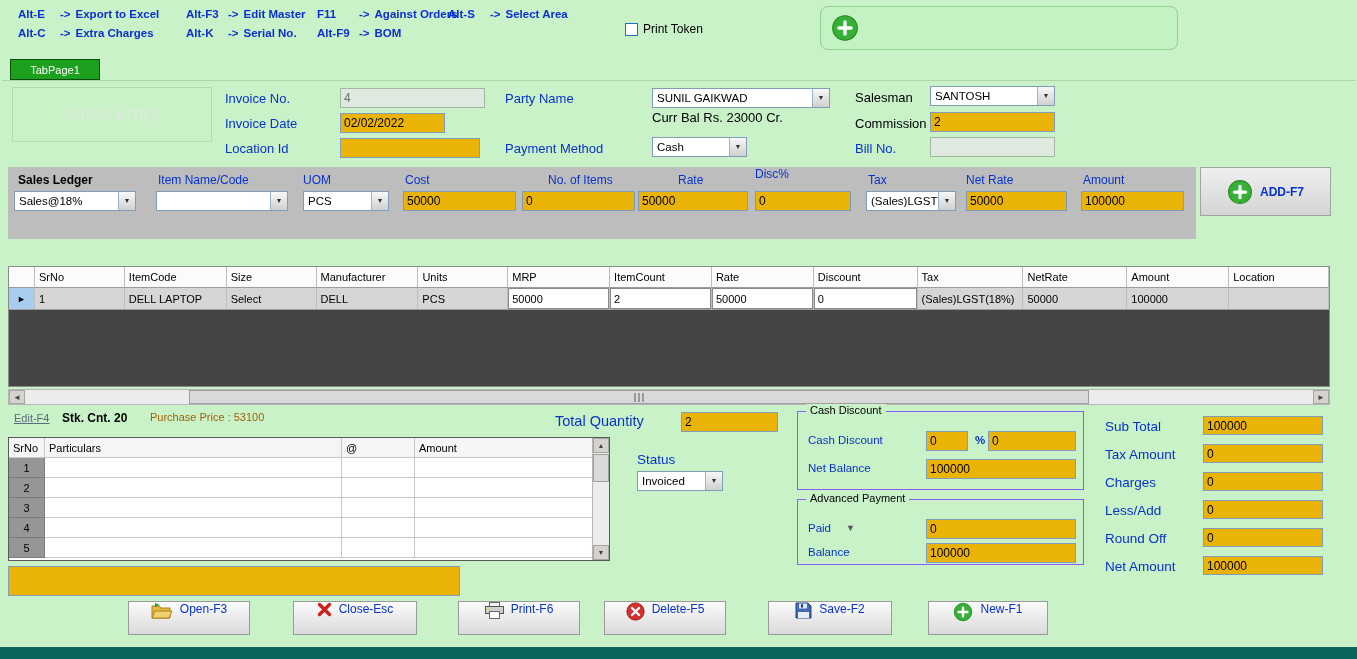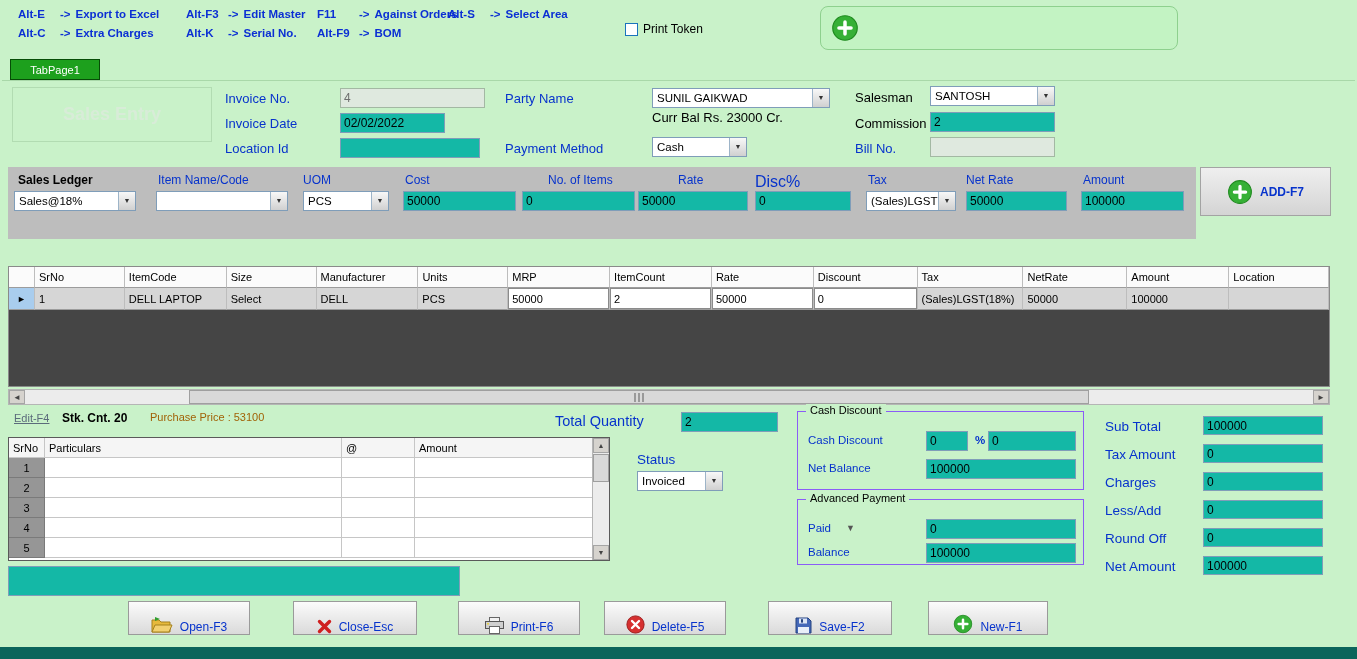--- a/index.html
+++ b/index.html
@@ -5,21 +5,21 @@
   *{margin:0;padding:0;box-sizing:border-box}
   body{font-family:"Liberation Sans",sans-serif;background:#fff}
   .app{position:relative;width:1357px;height:659px;background:#c9f2c9;overflow:hidden}
   .abs{position:absolute}
   .lbl{position:absolute;font-size:13px;color:#0733cc;white-space:nowrap}
   .lbl.black{color:#000}
   .lbl.sm{font-size:11.5px}
   .shortcut{position:absolute;display:flex;color:#0b2fd4;font-size:11.5px;font-weight:bold;white-space:nowrap}
   .shortcut .k{width:42px}
   .shortcut .a{margin-right:5px}
-  .tb{position:absolute;height:20px;border:1px solid #7f9db9;background:#14b8a6;font:12px "Liberation Sans",sans-serif;padding:0 3px;color:#000}
+  .tb{position:absolute;height:20px;border:1px solid #7f9db9;background:#eab308;font:12px "Liberation Sans",sans-serif;padding:0 3px;color:#000}
   .tb.dis{background:#dfe9df;color:#6e6e6e;border-color:#a3b8a3}
   .combo{position:absolute;height:20px;background:#fff;border:1px solid #7f9db9;font-size:11.5px;line-height:18px;padding:0 18px 0 4px;white-space:nowrap;overflow:hidden}
   .combo .arr{position:absolute;right:0;top:0;width:17px;height:18px;background:linear-gradient(#f8f8f8,#d0d0d0);border-left:1px solid #9db4c8;text-align:center;font-size:7px;line-height:18px;color:#333}
   .chk{width:13px;height:13px;background:#fff;border:1px solid #1a74bc;display:inline-block}
   .create-btn{display:flex;align-items:center;gap:9px;padding-left:10px;background:#c3f3c3;border:1px solid #8ed08e;border-radius:8px;color:#0733cc;font-size:13.5px;font-weight:bold;cursor:pointer}
   .tab{background:#1da01d;border:1px solid #064d06;color:#fff;font-size:11px;display:flex;align-items:center;justify-content:center;cursor:pointer}
   .graypanel{position:absolute;background:#bdbdbd}
   .addbtn{position:absolute;display:flex;align-items:center;justify-content:center;gap:7px;background:linear-gradient(#efefef,#d4d4d4);border:1px solid #a3a3a3;color:#0733cc;font-size:12px;font-weight:bold;cursor:pointer}
   .grid{position:absolute;background:#454545;border:1px solid #8a8a8a;overflow:hidden}
   .grow{display:flex}
@@ -35,21 +35,21 @@
   .gbox{position:absolute;border:1px solid #8b5cf6}
   .gbox .gtitle{position:absolute;top:-8px;left:8px;background:#c9f2c9;padding:0 4px;font-size:11px;color:#000}
   .ptable{position:absolute;background:#fff;border:1px solid #5a5a5a}
   .prow{display:flex}
   .pcell{border-right:1px solid #c6c6c6;border-bottom:1px solid #c6c6c6;font-size:11px;height:20px;display:flex;align-items:center;padding:0 4px;overflow:hidden}
   .phead .pcell{background:#f5f5f5;color:#000}
   .pnum{width:36px;background:#969696;border-right:1px solid #7a7a7a;border-bottom:1px solid #7a7a7a;font-size:11px;height:20px;display:flex;align-items:center;justify-content:center;color:#000}
   .vscroll{position:absolute;right:0;top:0;bottom:0;width:17px;background:#ececec;border-left:1px solid #b5b5b5}
   .vbtn{position:absolute;left:0;width:16px;height:15px;background:#d6d3ce;border:1px solid #a5a5a5;font-size:7px;color:#444;display:flex;align-items:center;justify-content:center}
   .vthumb{position:absolute;left:0;top:16px;width:16px;height:28px;background:#d9d9d9;border:1px solid #9f9f9f}
-  .fbtn{position:absolute;top:601px;height:34px;background:linear-gradient(#fbfbfb,#dadada);border:1px solid #9a9a9a;display:flex;align-items:flex-end;justify-content:center;gap:7px;color:#0733cc;font-size:12px;cursor:pointer}
+  .fbtn{position:absolute;top:601px;height:34px;background:linear-gradient(#fbfbfb,#dadada);border:1px solid #9a9a9a;display:flex;align-items:flex-start;justify-content:center;gap:7px;color:#0733cc;font-size:12px;cursor:pointer}
   .bottombar{position:absolute;left:0;top:647px;width:1357px;height:12px;background:#0b655b}
 </style>
 </head>
 <body>
 
 <div class="app">
 
   <div class="shortcut" style="left:18px;top:8px">
     <span class="k">Alt-E</span>
     <span class="a">-&gt;</span>
@@ -136,21 +136,21 @@
   <span class="lbl" style="left:855px;top:141px">Bill No.</span>
   <input class="tb dis" style="left: 930px; top: 137px; width: 125px;" value="">
 
   <div class="graypanel" style="left:8px;top:167px;width:1188px;height:72px">
     <span class="lbl black" style="left:10px;top:6px;font-size:12px;font-weight:bold">Sales Ledger</span>
     <span class="lbl" style="left:150px;top:6px;font-size:12px">Item Name/Code</span>
     <span class="lbl" style="left:295px;top:6px;font-size:12px">UOM</span>
     <span class="lbl" style="left:397px;top:6px;font-size:12px">Cost</span>
     <span class="lbl" style="left:540px;top:6px;font-size:12px">No. of Items</span>
     <span class="lbl" style="left:670px;top:6px;font-size:12px">Rate</span>
-    <span class="lbl" style="left:747px;top:6px;font-size:16px">Disc%</span>
+    <span class="lbl" style="left:747px;top:0;font-size:12px">Disc%</span>
     <span class="lbl" style="left:860px;top:6px;font-size:12px">Tax</span>
     <span class="lbl" style="left:958px;top:6px;font-size:12px">Net Rate</span>
     <span class="lbl" style="left:1075px;top:6px;font-size:12px">Amount</span>
 
     <div class="combo" style="left:6px;top:24px;width:122px">
       <span>Sales@18%</span>
       <span class="arr">▼</span>
     </div>
     <div class="combo" style="left:148px;top:24px;width:132px">
       <span></span>

